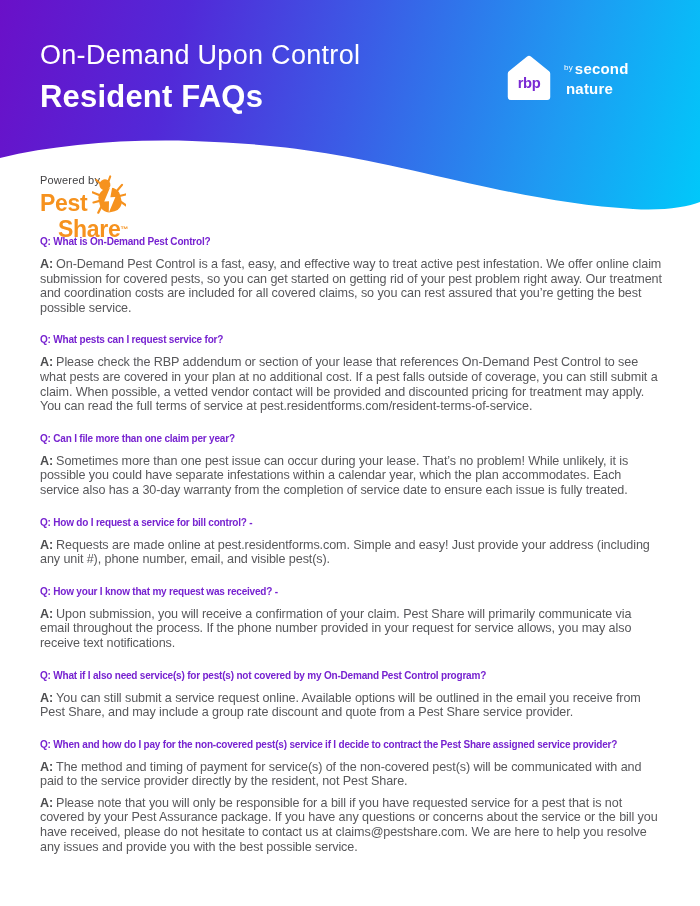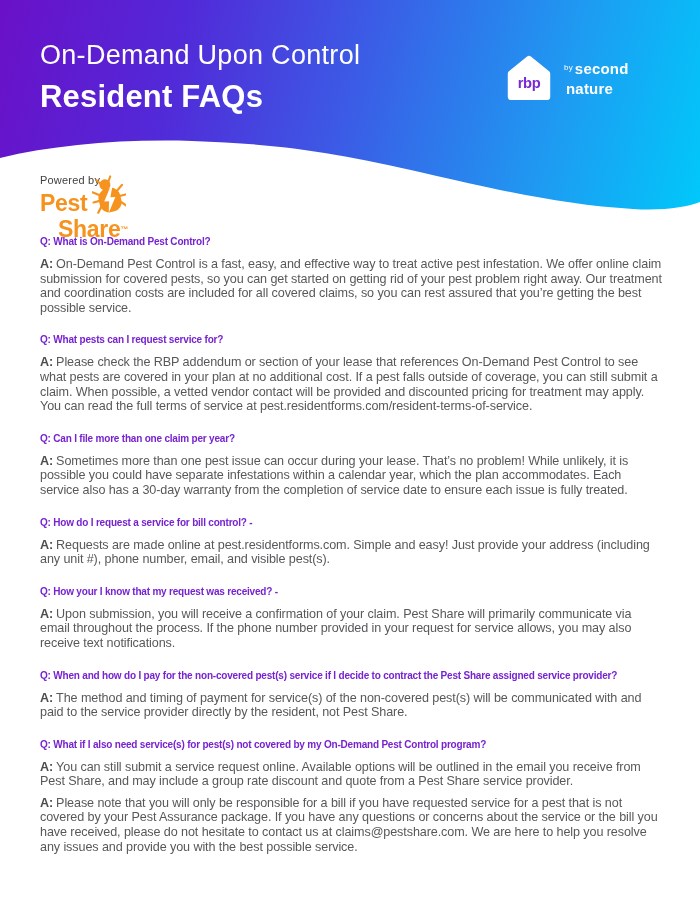--- a/index.html
+++ b/index.html
@@ -127,26 +127,26 @@
     <h3 class="question">Q: How do I request a service for bill control? -</h3>
     <p class="answer"><strong class="a-prefix">A:</strong><span>Requests are made online at pest.residentforms.com. Simple and easy! Just provide your address (including any unit #), phone number, email, and visible pest(s).</span></p>
   </section>
 
   <section class="faq-item">
     <h3 class="question">Q: How your I know that my request was received? -</h3>
     <p class="answer"><strong class="a-prefix">A:</strong><span>Upon submission, you will receive a confirmation of your claim. Pest Share will primarily communicate via email throughout the process. If the phone number provided in your request for service allows, you may also receive text notifications.</span></p>
   </section>
 
   <section class="faq-item">
-    <h3 class="question">Q: When and how do I pay for the non-covered pest(s) service if I decide to contract the Pest Share assigned service provider?</h3>
-    <p class="answer"><strong class="a-prefix">A:</strong><span>The method and timing of payment for service(s) of the non-covered pest(s) will be communicated with and paid to the service provider directly by the resident, not Pest Share.</span></p>
+    <h3 class="question">Q: What if I also need service(s) for pest(s) not covered by my On-Demand Pest Control program?</h3>
+    <p class="answer"><strong class="a-prefix">A:</strong><span>You can still submit a service request online. Available options will be outlined in the email you receive from Pest Share, and may include a group rate discount and quote from a Pest Share service provider.</span></p>
   </section>
 
   <section class="faq-item">
-    <h3 class="question">Q: What if I also need service(s) for pest(s) not covered by my On-Demand Pest Control program?</h3>
-    <p class="answer"><strong class="a-prefix">A:</strong><span>You can still submit a service request online. Available options will be outlined in the email you receive from Pest Share, and may include a group rate discount and quote from a Pest Share service provider.</span></p>
+    <h3 class="question">Q: When and how do I pay for the non-covered pest(s) service if I decide to contract the Pest Share assigned service provider?</h3>
+    <p class="answer"><strong class="a-prefix">A:</strong><span>The method and timing of payment for service(s) of the non-covered pest(s) will be communicated with and paid to the service provider directly by the resident, not Pest Share.</span></p>
   </section>
 
   <section class="faq-item">
     <p class="answer"><strong class="a-prefix">A:</strong><span>Please note that you will only be responsible for a bill if you have requested service for a pest that is not covered by your Pest Assurance package. If you have any questions or concerns about the service or the bill you have received, please do not hesitate to contact us at claims@pestshare.com. We are here to help you resolve any issues and provide you with the best possible service.</span></p>
   </section>
 </main>
 </div>
 
 </body></html>

